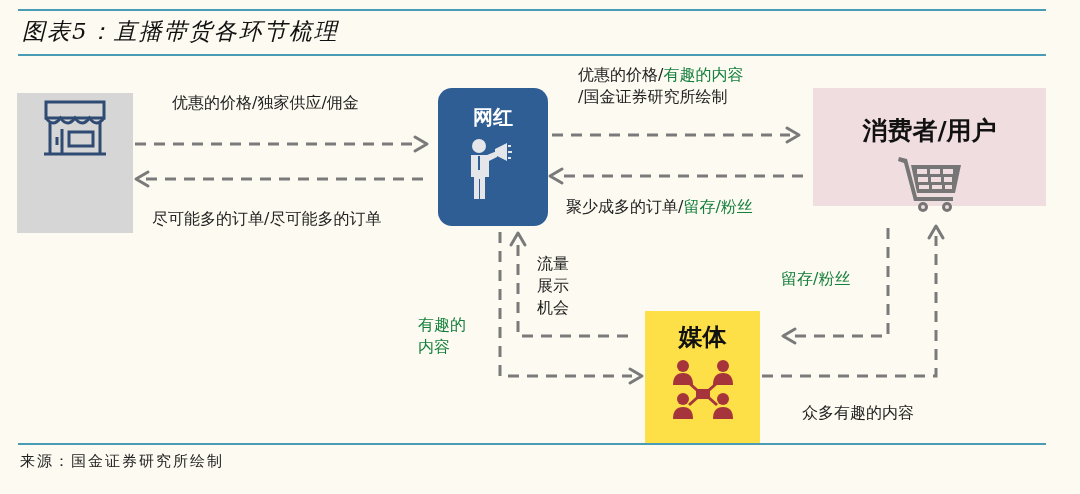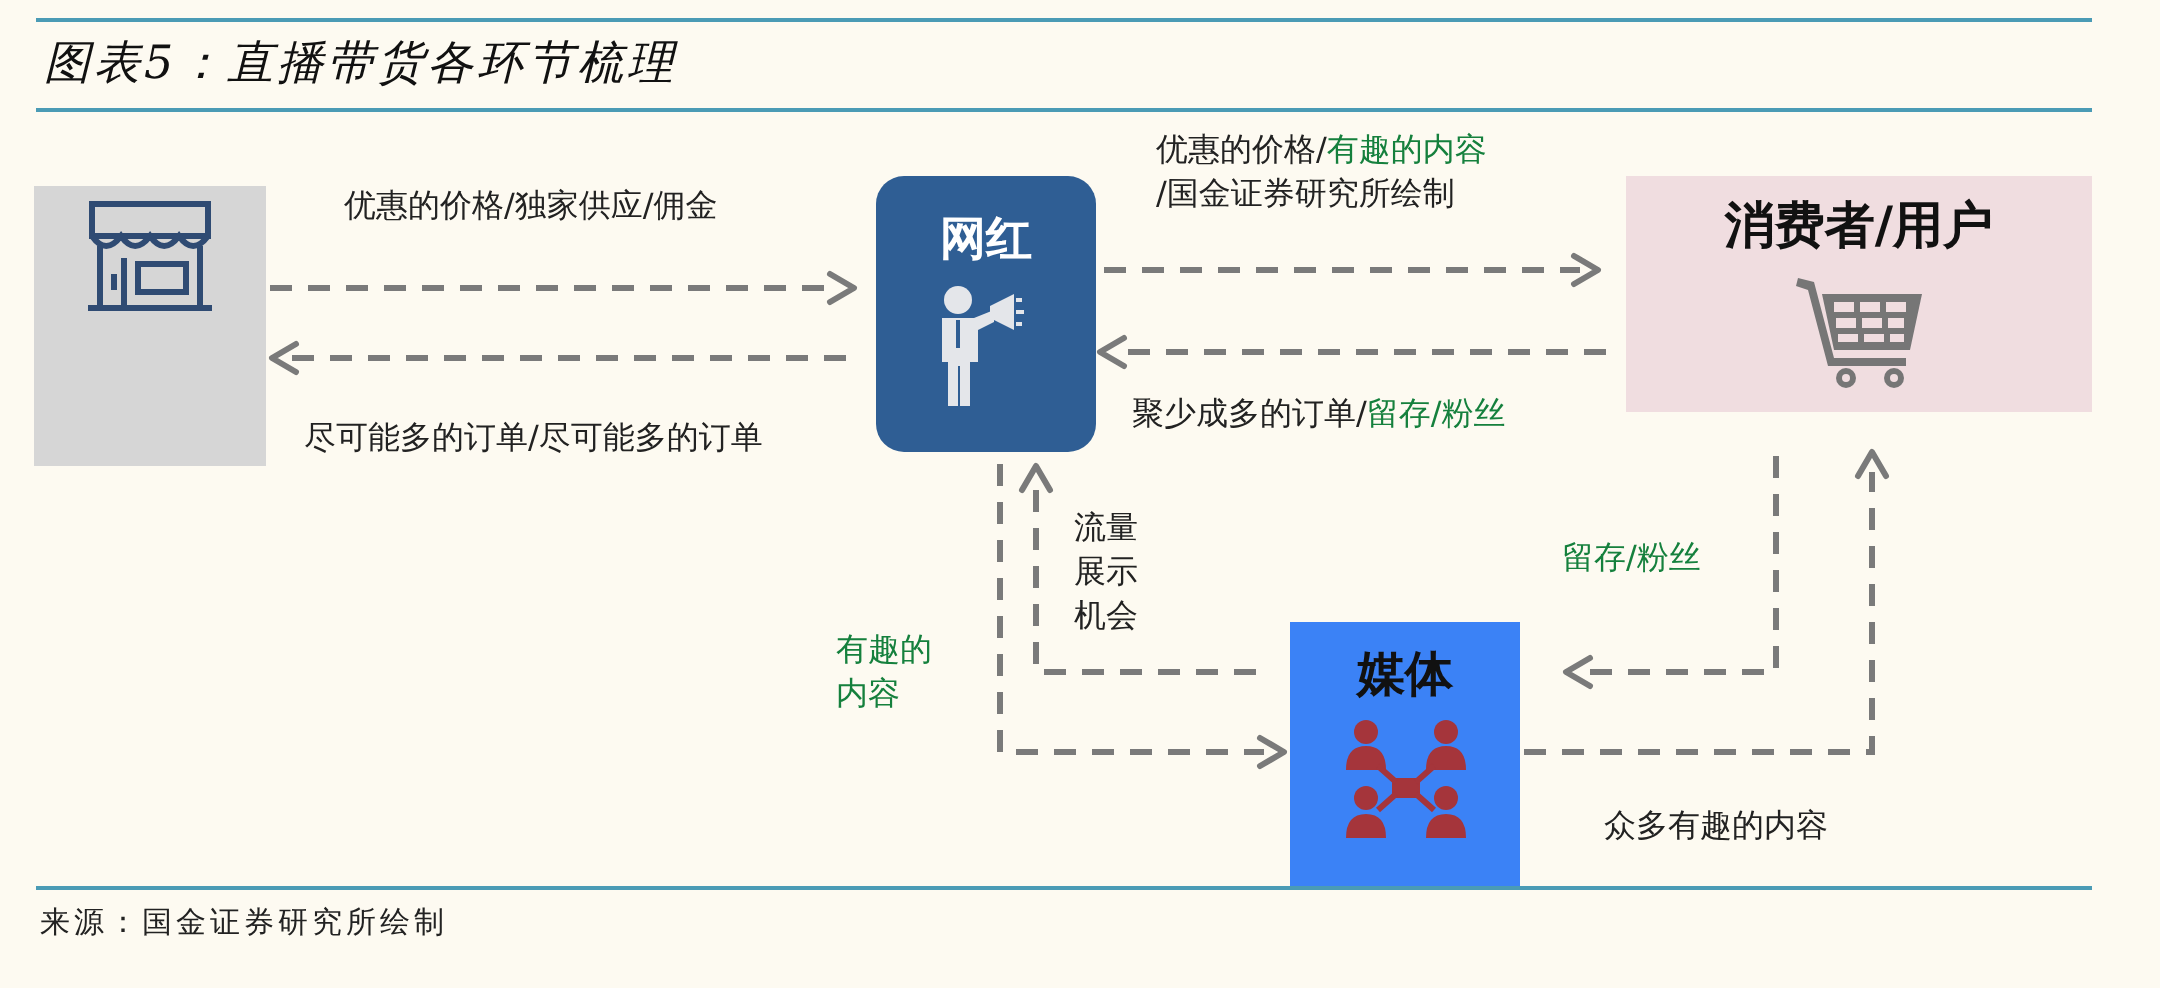--- a/index.html
+++ b/index.html
@@ -57,29 +57,29 @@
   #merchant {
     left: 17px; top: 93px; width: 116px; height: 140px;
     background: #d6d6d6;
   }
   #merchant .node-label { margin-top: 26px; font-size: 24px; }
   #influencer {
     left: 438px; top: 88px; width: 110px; height: 138px;
     background: #2f5e94;
     border-radius: 14px;
   }
-  #influencer .node-label { color: #fff; margin-top: 16px; font-size: 23px; }
+  #influencer .node-label { color: #fff; margin-top: 16px; font-size: 20px; }
   #consumer {
     left: 813px; top: 88px; width: 233px; height: 118px;
     background: #f0dde0;
   }
-  #consumer .node-label { margin-top: 8px; font-size: 25px; }
+  #consumer .node-label { margin-top: 26px; font-size: 25px; }
   #media {
     left: 645px; top: 311px; width: 115px; height: 132px;
-    background: #3b82f6;
+    background: #fde047;
   }
   #media .node-label { margin-top: 10px; font-size: 24px; }
   .icon-wrap { display: block; margin: 6px auto 0; }
   .edge-label {
     position: absolute;
     font-size: 16px;
     color: #222;
     white-space: nowrap;
     line-height: 22px;
   }

